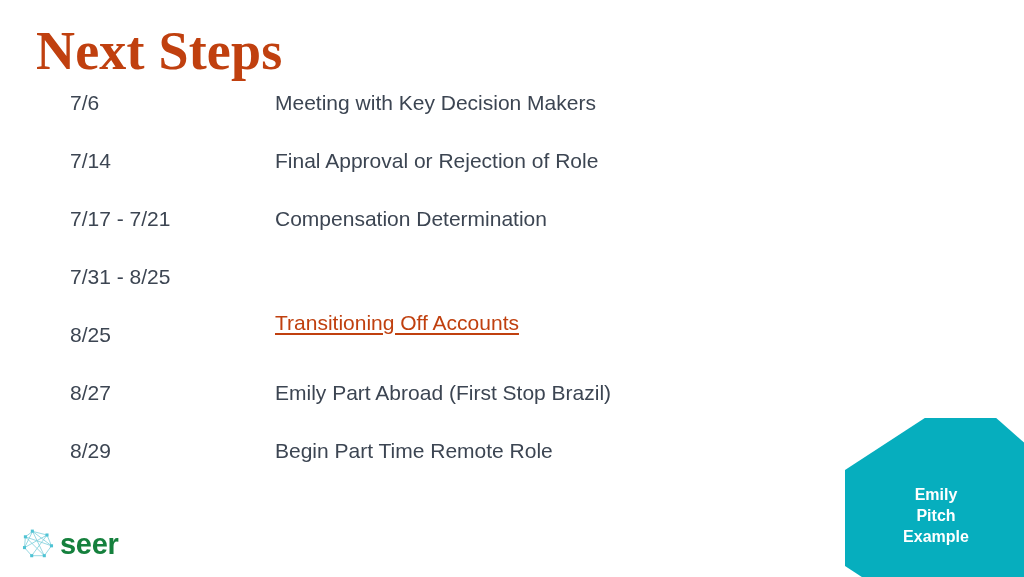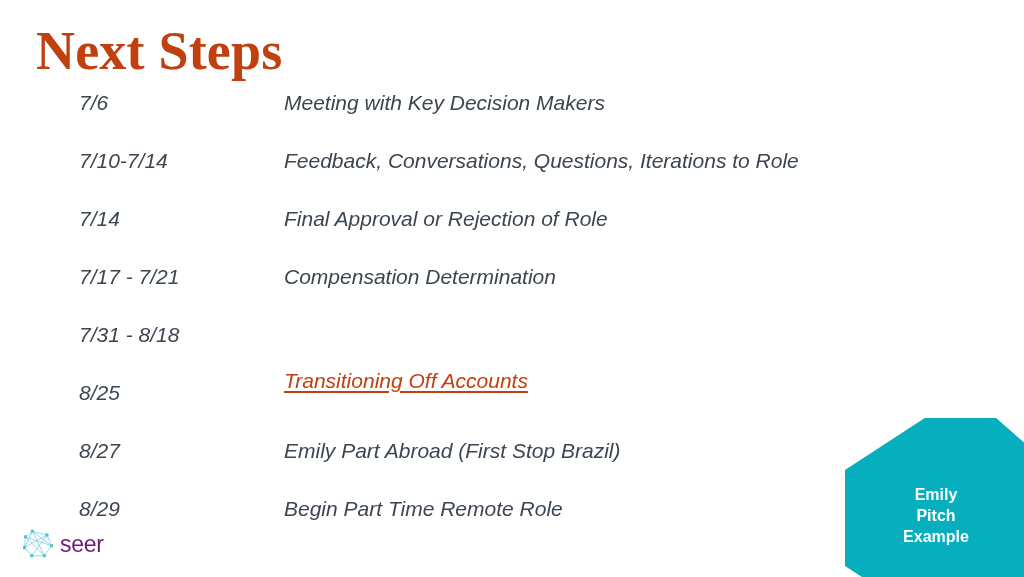--- a/index.html
+++ b/index.html
@@ -28,24 +28,23 @@
     font-weight: 700;
     line-height: 1.1;
     color: #C0400F;
     letter-spacing: 0.2px;
     white-space: nowrap;
   }
 
   
   #schedule {
     position: absolute;
-    left: 12px;
+    left: 3px;
     top: 88px;
     width: 872px;
-    font-style: italic;
   }
   .row {
     position: relative;
     height: 58px;
   }
   .date, .desc {
     position: absolute;
     top: 0;
     font-size: 21px;
     line-height: 30px;
@@ -104,58 +103,54 @@
     display: flex;
     align-items: center;
     gap: 4px;
   }
   #logo-mark {
     width: 36px;
     height: 36px;
     display: block;
   }
   #logo-word {
-    font-size: 23px;
+    font-size: 29px;
     line-height: 29px;
-    color: #701a75;
-    font-weight: 400;
+    color: #15803d;
+    font-weight: 700;
     letter-spacing: -0.3px;
   }
 </style>
 </head>
 <body>
 
 <div id="slide">
 
   <div id="slide-title">Next Steps</div>
 
   <div id="schedule">
 
     <div class="row">
       <div class="date">7/6</div>
       <div class="desc">Meeting with Key Decision Makers</div>
     </div>
 
-    <div class="row">
-      <div class="date">7/10-7/14</div>
-      <div class="desc">Feedback, Conversations, Questions, Iterations to Role</div>
-    </div>
 
     <div class="row">
       <div class="date">7/14</div>
       <div class="desc">Final Approval or Rejection of Role</div>
     </div>
 
     <div class="row">
       <div class="date">7/17 - 7/21</div>
       <div class="desc">Compensation Determination</div>
     </div>
 
     <div class="row">
-      <div class="date">7/31 - 8/18</div>
+      <div class="date">7/31 - 8/25</div>
       <div class="desc highlight">Transitioning Off Accounts</div>
     </div>
 
     <div class="row">
       <div class="date">8/25</div>
     </div>
 
     <div class="row">
       <div class="date">8/27</div>
       <div class="desc">Emily Part Abroad (First Stop Brazil)</div>

